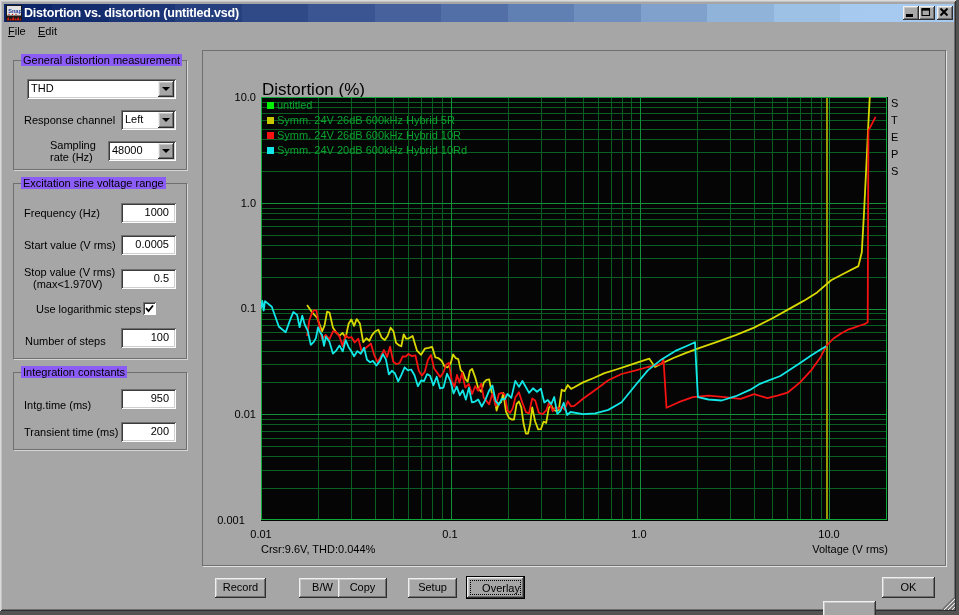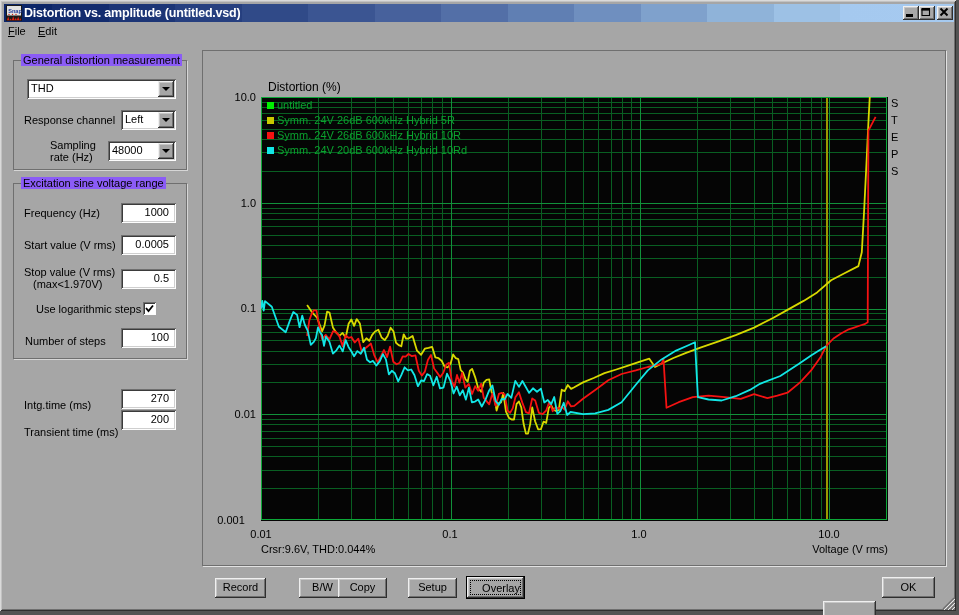--- a/index.html
+++ b/index.html
@@ -32,21 +32,21 @@
  <div id="title">
   <svg style="position:absolute;left:2px;top:1px" width="16" height="16">
    <rect width="16" height="16" fill="#1a1a1a"></rect>
    <rect x="1" y="1" width="14" height="9.5" fill="#e2e2e2"></rect>
    <text x="2.2" y="7.6" font-family="Liberation Sans" font-size="5.6" fill="#27409c" font-weight="bold">Snap</text>
    <circle cx="3" cy="9.4" r="0.7" fill="#d02010"></circle>
         <circle cx="6.5" cy="9.4" r="0.7" fill="#d02010"></circle>
         <circle cx="10" cy="9.4" r="0.7" fill="#d02010"></circle>
    <path d="M1 15.2 L2.2 11.5 3.4 15.2 4.6 13.4 5.8 15.2 7.2 11.2 8.6 15.2 9.8 12.8 10.8 15.2 12.2 11.4 13.4 15.2 14.4 13 15 15.2 Z" fill="#e02010"></path>
   </svg>
-  <span class="txt">Distortion vs. amplitude (untitled.vsd)</span>
+  <span class="txt">Distortion vs. distortion (untitled.vsd)</span>
   <div class="tbtn" style="left:899px"><svg width="14" height="12">
           <rect x="3" y="8" width="7" height="3" fill="#000"></rect>
         </svg></div>
   <div class="tbtn" style="left:915px"><svg width="14" height="12">
           <path d="M3 3.5h7.5v6H3z" fill="none" stroke="#000" stroke-width="1.1"></path>
           <rect x="2.5" y="2" width="8.5" height="2.6" fill="#000"></rect>
         </svg></div>
   <div class="tbtn" style="left:933px"><svg width="14" height="12">
           <path d="M3.5 2.5l7 7M10.5 2.5l-7 7" stroke="#000" stroke-width="1.9"></path>
         </svg></div>
@@ -77,27 +77,30 @@
  <div class="edit" style="left:121px;top:269px;width:55px;height:20px">0.5</div>
  <div class="lbl" style="left:36px;top:303px">Use logarithmic steps</div>
  <div style="position:absolute;left:143px;top:302px;width:13px;height:13px;background:#fff;box-shadow:inset 1px 1px 0 #6f6f6f,inset -1px -1px 0 #fdfdfd,inset 2px 2px 0 #3b3b3b">
    <svg width="13" height="13" style="position:absolute;left:0;top:0">
         <path d="M3 6l2.5 3L10 3.5" stroke="#000" stroke-width="1.8" fill="none"></path>
       </svg>
     </div>
  <div class="lbl" style="left:25px;top:335px">Number of steps</div>
  <div class="edit" style="left:121px;top:328px;width:55px;height:20px">100</div>
 
+ <div class="gb" style="left:13px;top:372px;width:174px;height:78px">
+      <b>Integration constants</b>
+    </div>
  <div class="lbl" style="left:24px;top:399px">Intg.time (ms)</div>
- <div class="edit" style="left:121px;top:389px;width:55px;height:20px">270</div>
+ <div class="edit" style="left:121px;top:389px;width:55px;height:20px">950</div>
  <div class="lbl" style="left:24px;top:426px">Transient time (ms)</div>
- <div class="edit" style="left:121px;top:410px;width:55px;height:20px">200</div>
+ <div class="edit" style="left:121px;top:422px;width:55px;height:20px">200</div>
 
  <div id="chartpanel"></div>
- <div class="axlbl" style="left:268px;top:80px;font-size:12px">Distortion (%)</div>
+ <div class="axlbl" style="left:262px;top:80px;font-size:17px">Distortion (%)</div>
  <div class="axlbl" style="left:206px;top:91px;width:50px;text-align:right">10.0</div>
  <div class="axlbl" style="left:206px;top:197px;width:50px;text-align:right">1.0</div>
  <div class="axlbl" style="left:206px;top:302px;width:50px;text-align:right">0.1</div>
  <div class="axlbl" style="left:206px;top:408px;width:50px;text-align:right">0.01</div>
  <div class="axlbl" style="left:206px;top:514px;width:50px;text-align:center">0.001</div>
 <svg width="627" height="424" viewBox="0 0 627 424" style="position:absolute;left:261px;top:97px;overflow:hidden">
 <rect width="627" height="424" fill="#050505"></rect>
 <g shape-rendering="crispEdges">
 <path d="M57.5 0V423 M90.5 0V423 M114.5 0V423 M132.5 0V423 M147.5 0V423 M160.5 0V423 M171.5 0V423 M181.5 0V423 M247.5 0V423 M280.5 0V423 M304.5 0V423 M322.5 0V423 M337.5 0V423 M350.5 0V423 M361.5 0V423 M370.5 0V423 M436.5 0V423 M469.5 0V423 M493.5 0V423 M511.5 0V423 M526.5 0V423 M539.5 0V423 M550.5 0V423 M560.5 0V423 M0 74.5H626 M0 55.5H626 M0 42.5H626 M0 32.5H626 M0 23.5H626 M0 16.5H626 M0 10.5H626 M0 5.5H626 M0 180.5H626 M0 161.5H626 M0 148.5H626 M0 138.5H626 M0 129.5H626 M0 122.5H626 M0 116.5H626 M0 111.5H626 M0 285.5H626 M0 267.5H626 M0 254.5H626 M0 243.5H626 M0 235.5H626 M0 228.5H626 M0 222.5H626 M0 216.5H626 M0 391.5H626 M0 373.5H626 M0 359.5H626 M0 349.5H626 M0 341.5H626 M0 334.5H626 M0 327.5H626 M0 322.5H626" stroke="#095f22" stroke-width="1"></path>
 <path d="M190.5 0V423 M379.5 0V423 M568.5 0V423 M0 106.5H626 M0 212.5H626 M0 317.5H626" stroke="#11913a" stroke-width="1"></path>

